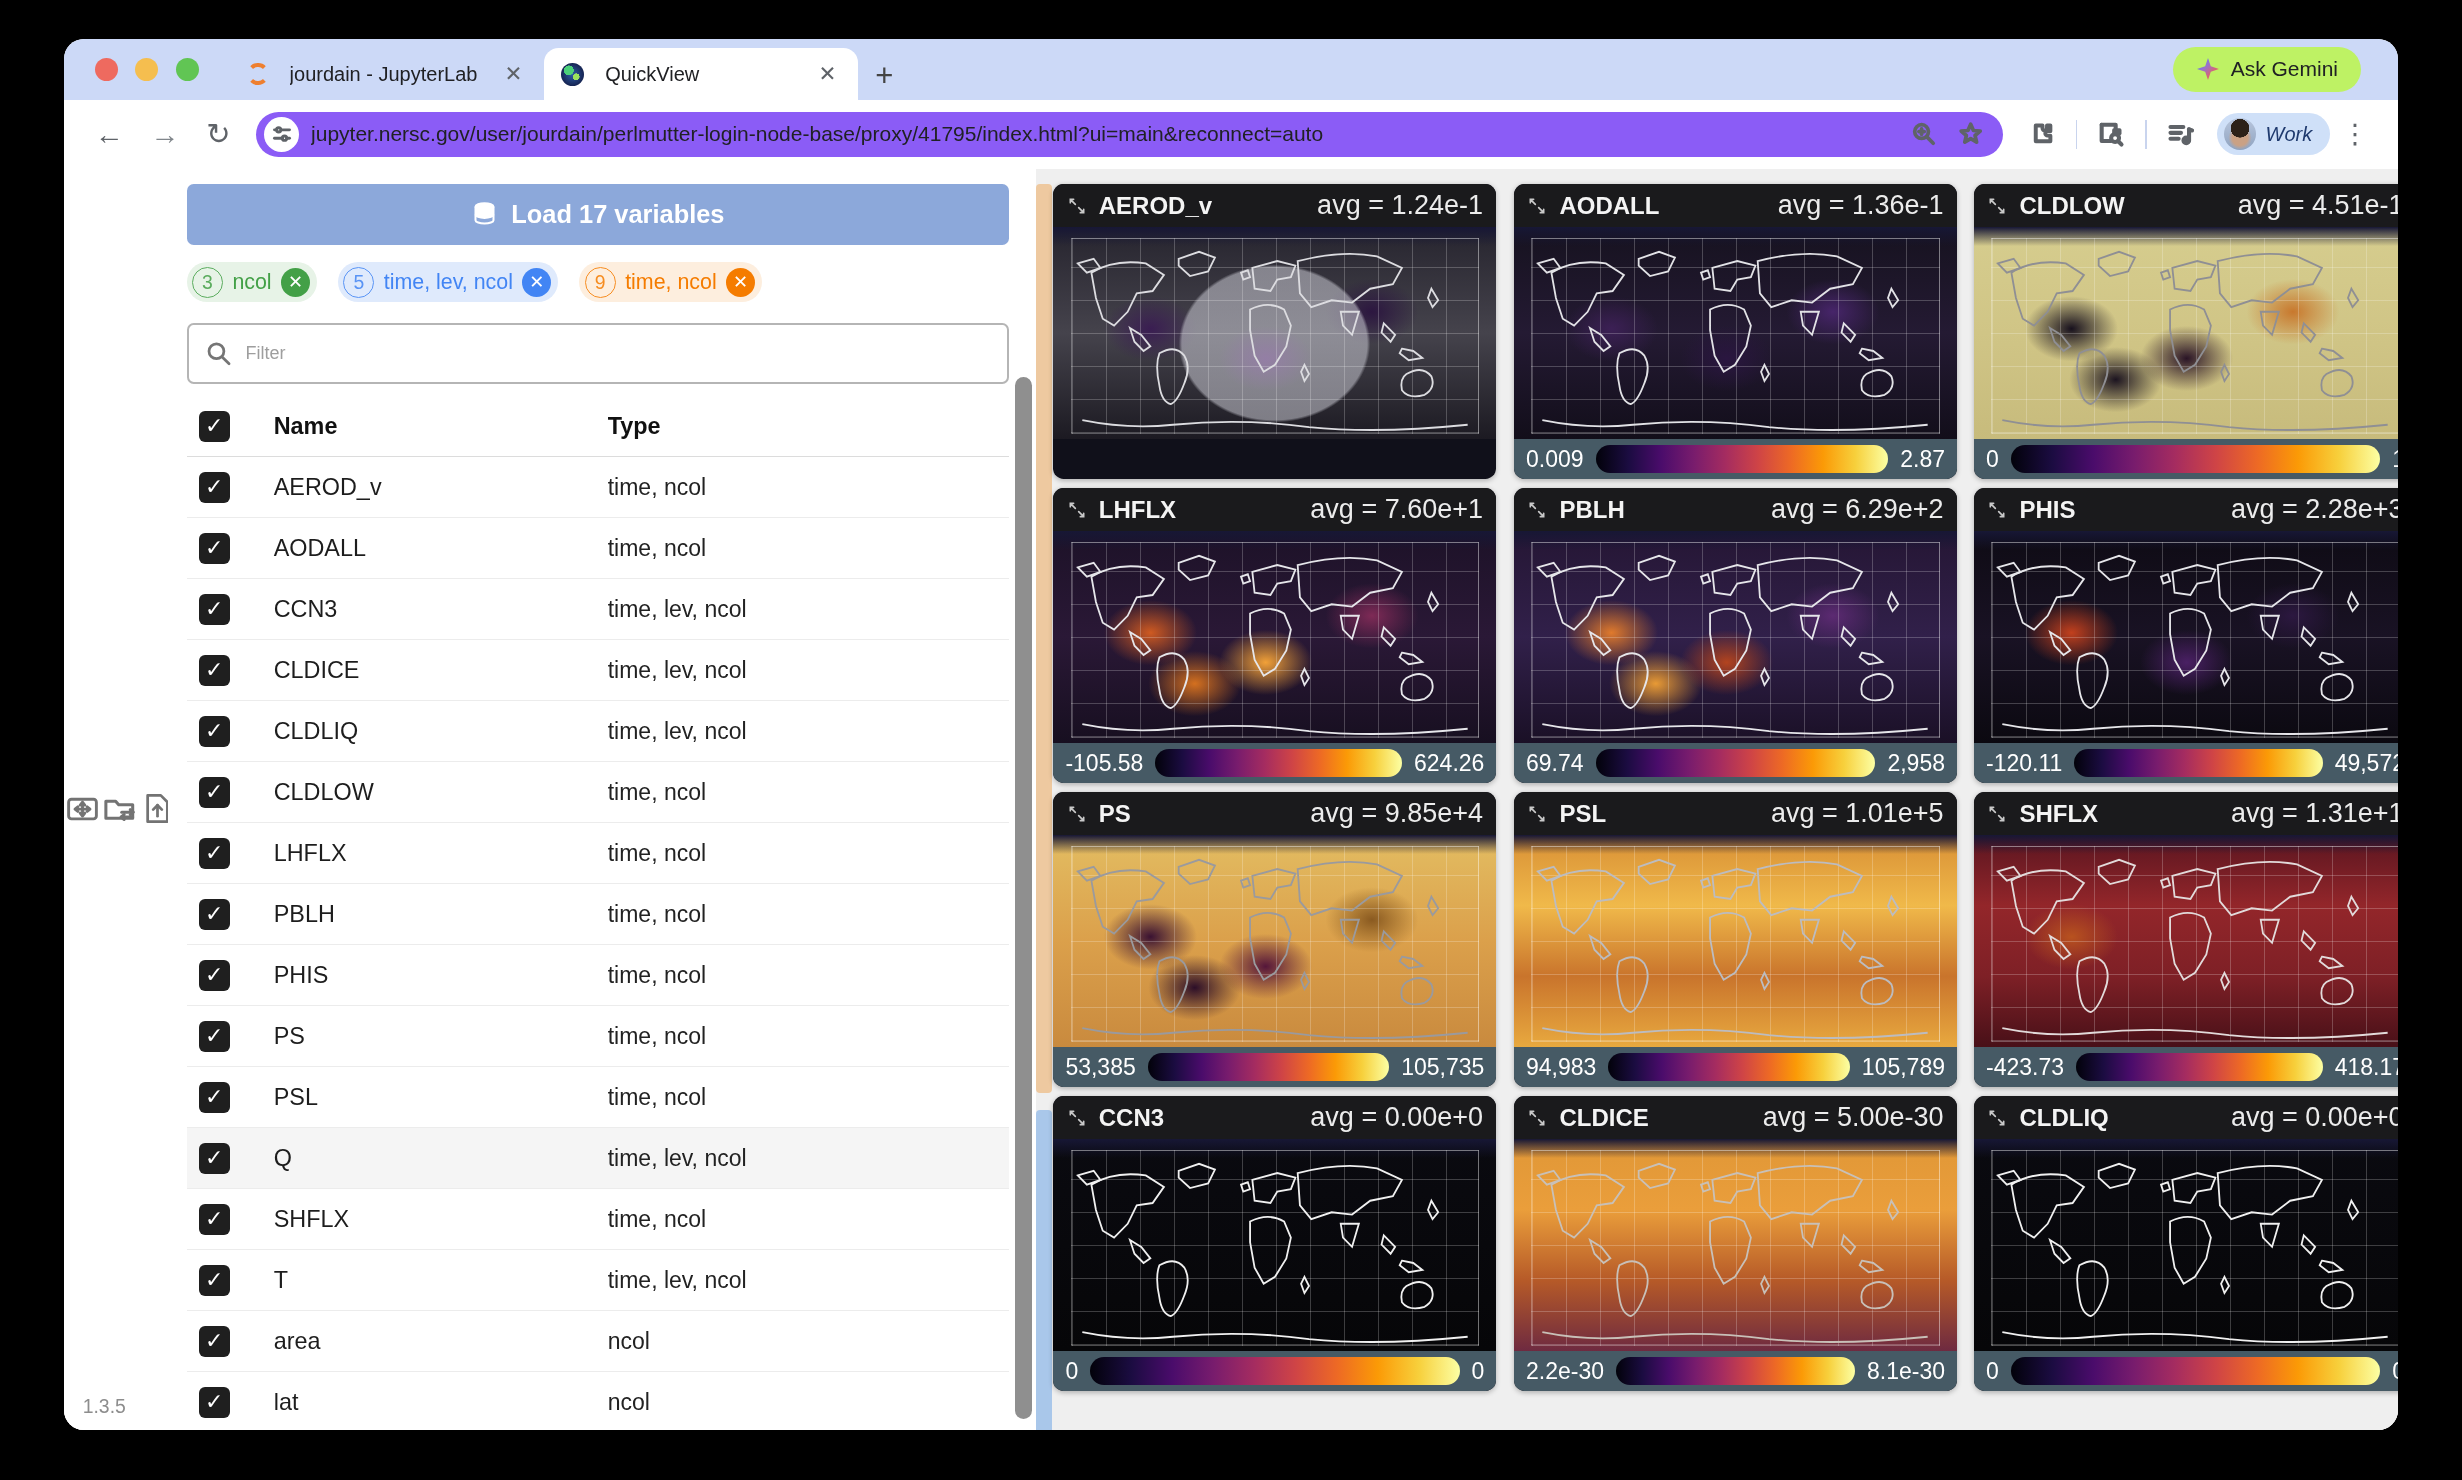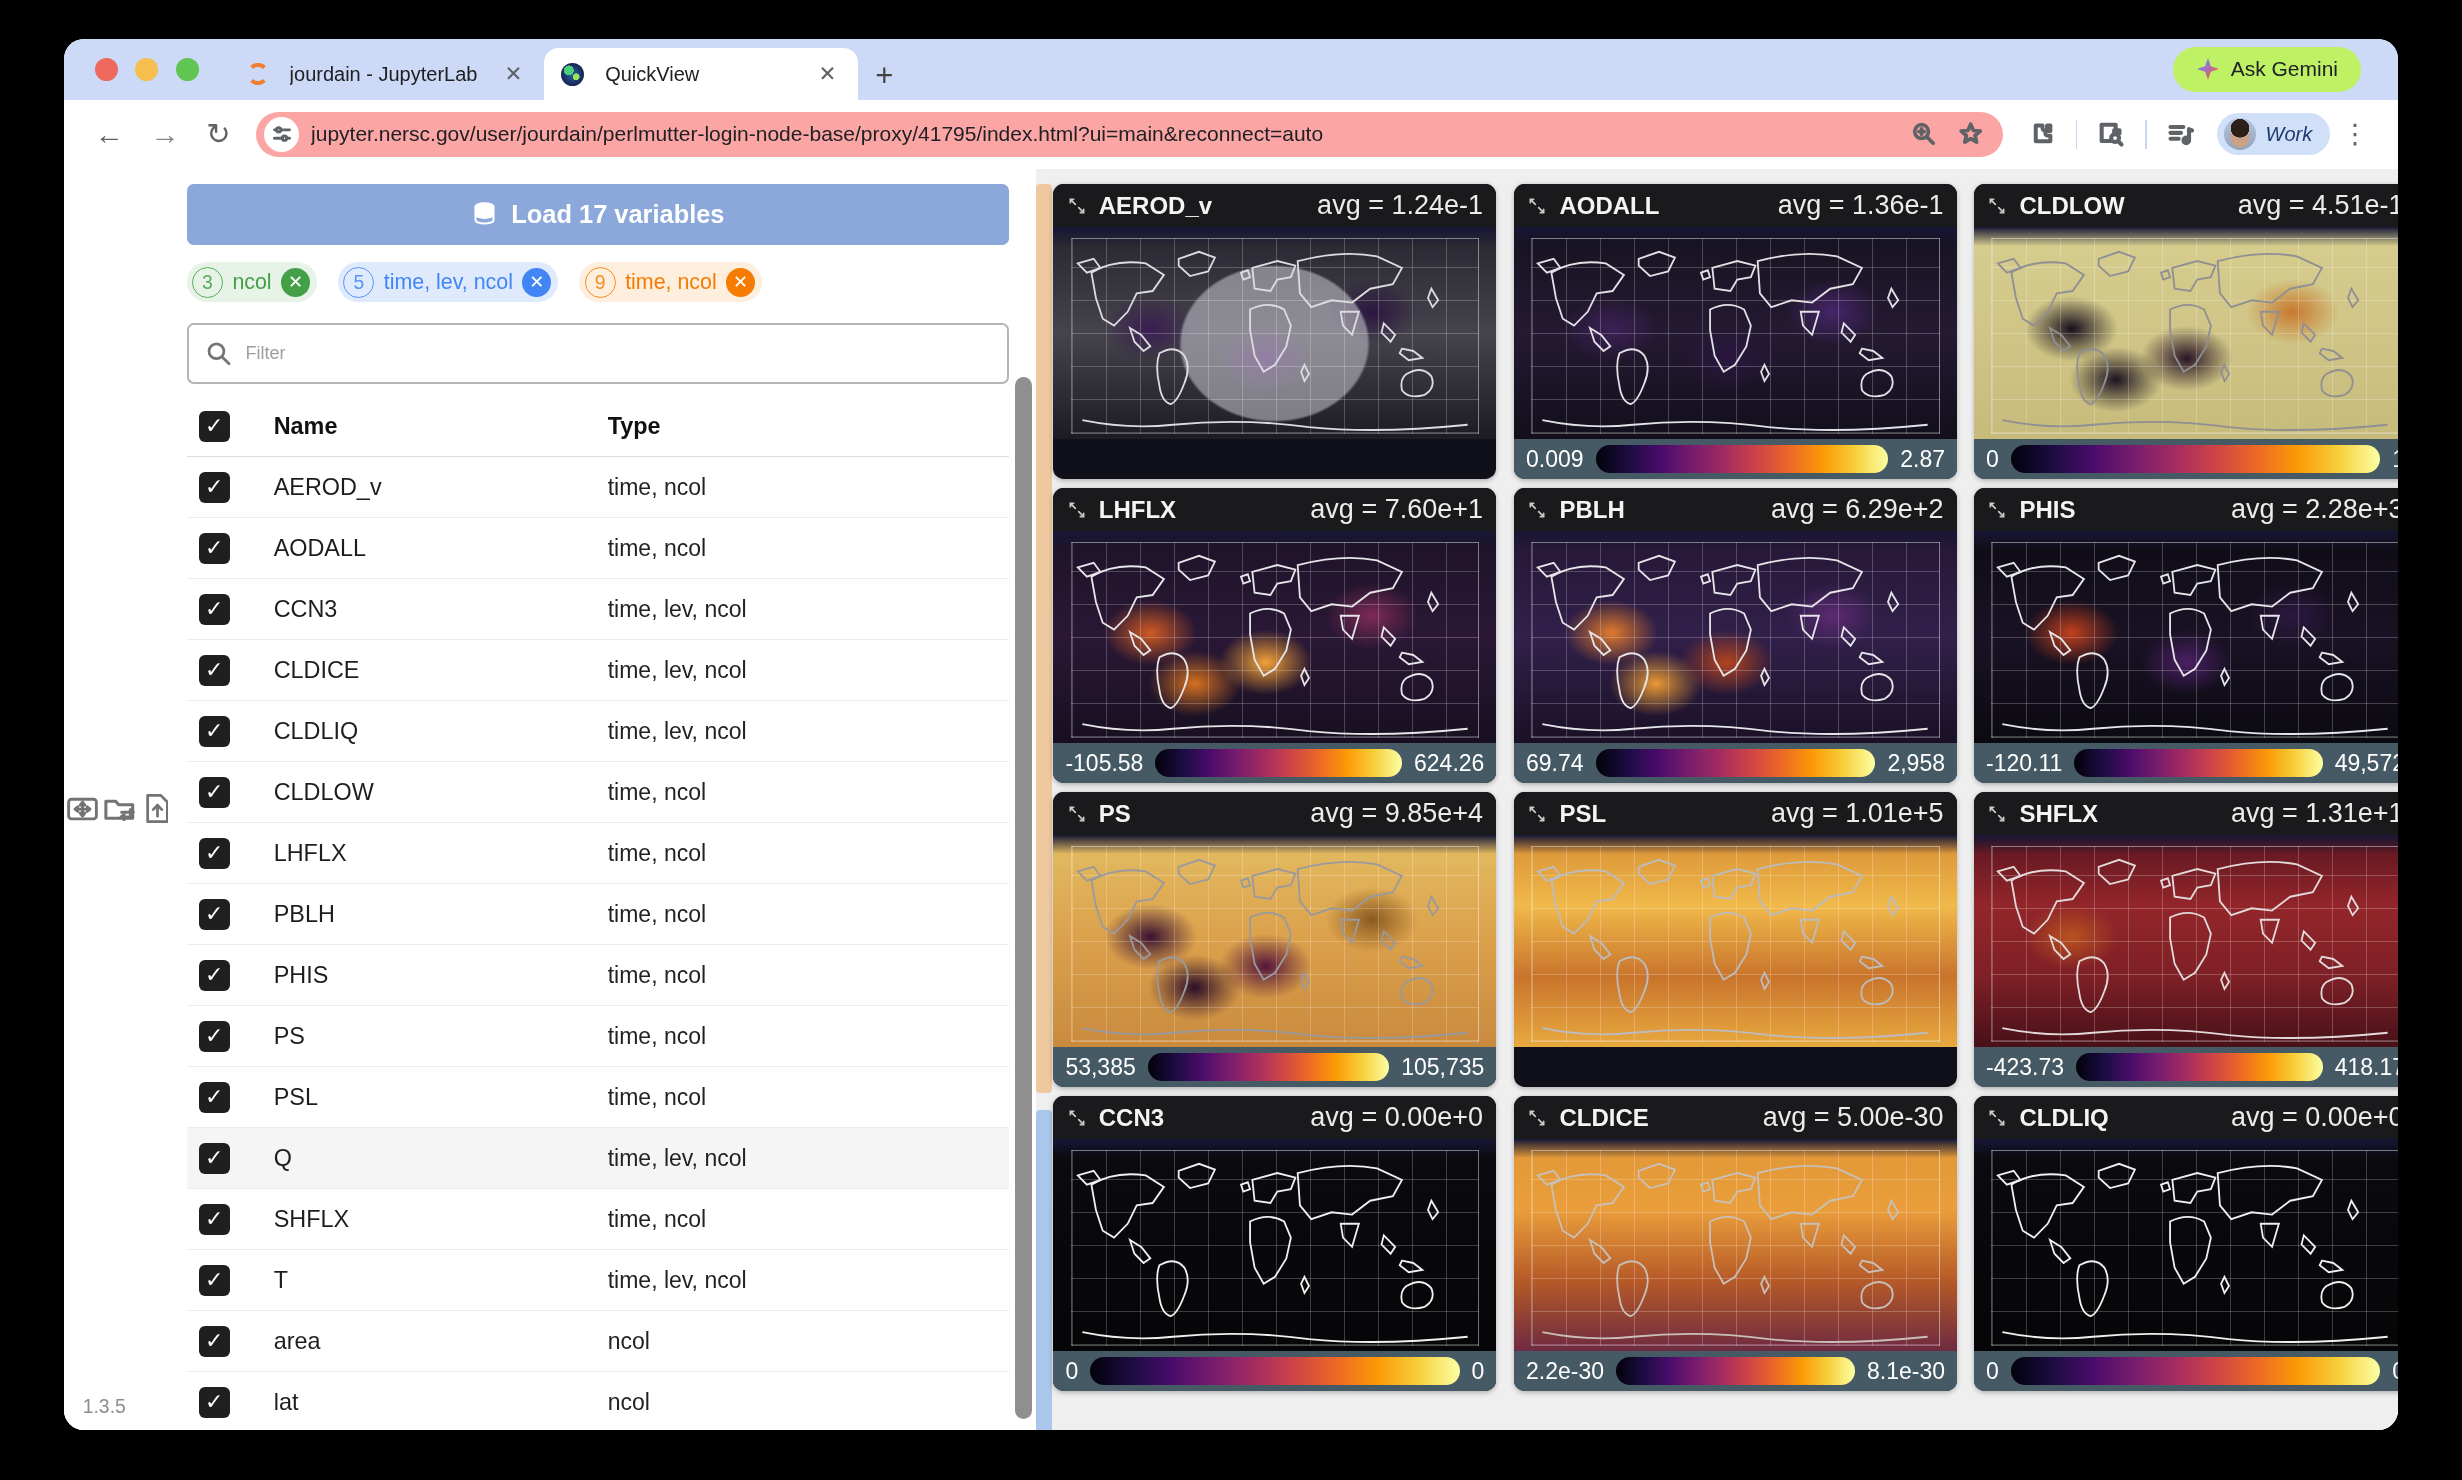--- a/index.html
+++ b/index.html
@@ -23,21 +23,21 @@
                   radial-gradient(circle at 66% 60%, #9be35c 0 16%, transparent 17%),
                   radial-gradient(circle at 50% 50%, #2e5ea8, #14204c 75%); }
   .newtab { font-size:31px; color:#444; margin:0 0 9.4px 17.4px; line-height:1; }
   .gemini { margin-left:auto; margin-right:37px; margin-bottom:8px; background:#bef264; border-radius:27px;
             display:flex; align-items:center; gap:10.7px; padding:10.7px 23px; }
   .gemini span { font-size:21px; color:#202124; }
 
   
   .toolbar { height:68px; background:#fff; display:flex; align-items:center; padding:0 17.4px; }
   .navbtn { font-size:29px; color:#5f6368; padding:0 13.4px; }
-  .urlpill { flex:1; height:45px; background:#fca5a5; border-radius:23px; display:flex; align-items:center;
+  .urlpill { flex:1; height:45px; background:#8b5cf6; border-radius:23px; display:flex; align-items:center;
              padding:0 9.4px 0 8px; margin:0 12px; }
   .siteinfo { width:35px; height:35px; border-radius:50%; background:#fff; display:flex; align-items:center; justify-content:center; margin-right:12px; }
   .urltext { font-size:21px; color:#202124; flex:1; white-space:nowrap; overflow:hidden; }
   .pill-ico { color:#5f6368; margin:0 10.7px; display:flex; }
   .tb-ico { color:#5f6368; margin:0 13.4px; display:flex; }
   .vdiv { width:1.3px; height:29px; background:#c9d4ee; margin:0 6.7px; }
   .profile { display:flex; align-items:center; gap:9.4px; background:#cfe0f8; border-radius:24px; padding:5.3px 17.4px 5.3px 6.7px; margin-left:9.4px;font-style:italic; }
   .avatar { width:32px; height:32px; border-radius:50%;
             background: radial-gradient(circle at 50% 32%, #2c2118 0 34%, transparent 35%),
                         radial-gradient(circle at 50% 62%, #caa184 0 30%, transparent 46%),
@@ -611,20 +611,25 @@
             </svg>
       <div class="ctitle">PSL</div>
       <div class="cavg">avg = 1.01e+5</div>
     </div>
     <div class="cmap" style="background: linear-gradient(rgb(23, 23, 53) 0%, rgba(23, 23, 53, 0) 9%), linear-gradient(rgb(216, 143, 53), rgb(240, 185, 74), rgb(201, 116, 44), rgb(232, 169, 63));">
       <div class="cgrid"></div>
       <svg class="world" viewBox="0 0 360 170" preserveAspectRatio="none">
               <use href="#world" fill="none" stroke-width="1.6" stroke="#bcbcc0"></use>
             </svg>
     </div>
+    <div class="cfoot">
+      <div class="cmin">94,983</div>
+      <div class="cbar"></div>
+      <div class="cmax">105,789</div>
+    </div>
   </div>
 
   <div class="card" style="left: 938px; top: 623px;">
     <div class="chead">
       <svg width="20" height="20" viewBox="0 0 24 24" style="stroke:#c9c9c9;stroke-width:2;fill:none;stroke-linecap:round">
               <path d="M10,10 L4,4 M4,8 V4 H8"></path>
               <path d="M14,14 L20,20 M20,16 v4 h-4"></path>
             </svg>
       <div class="ctitle">SHFLX</div>
       <div class="cavg">avg = 1.31e+1</div>

